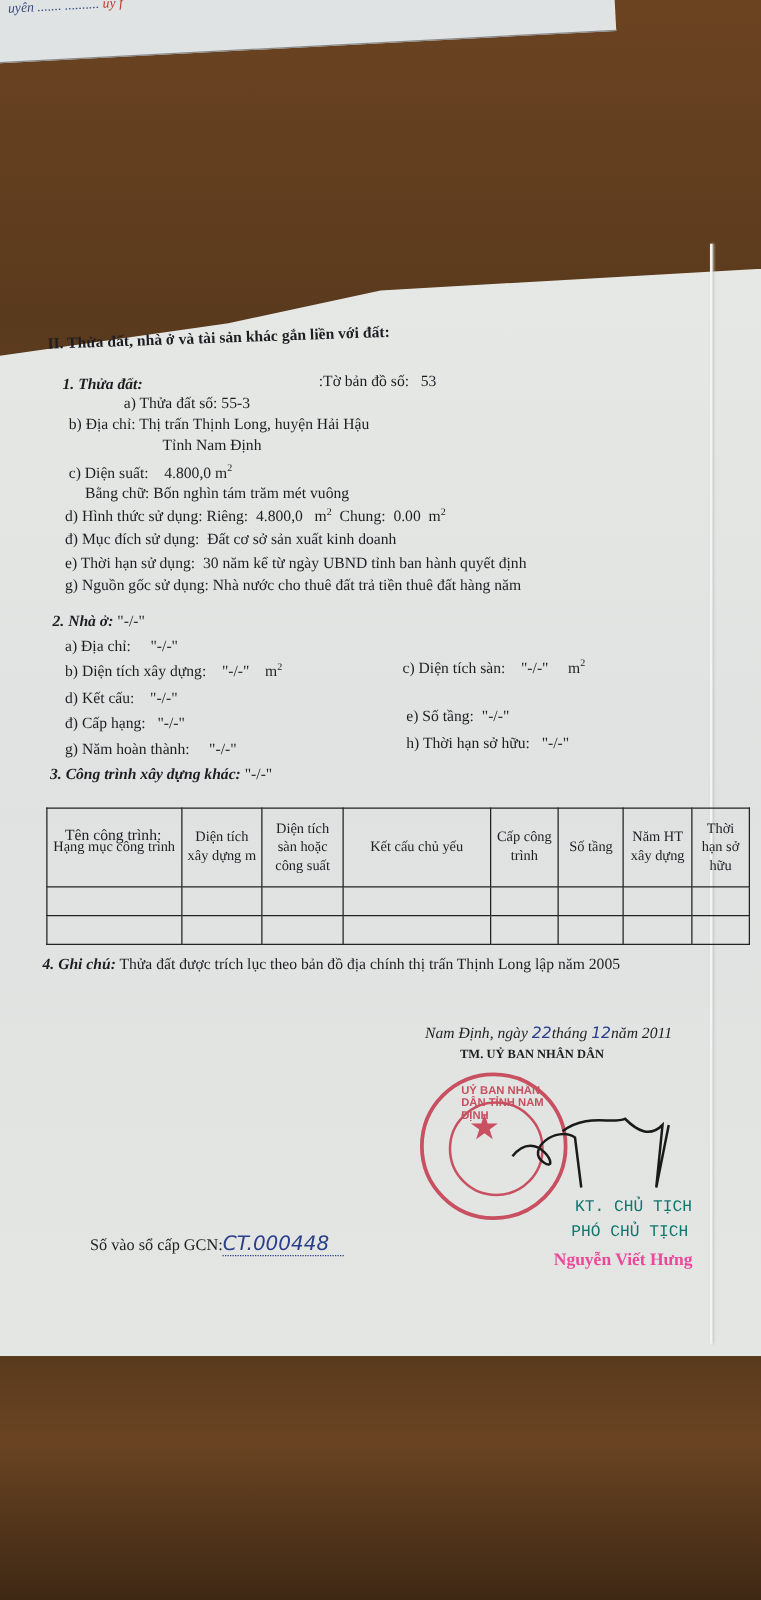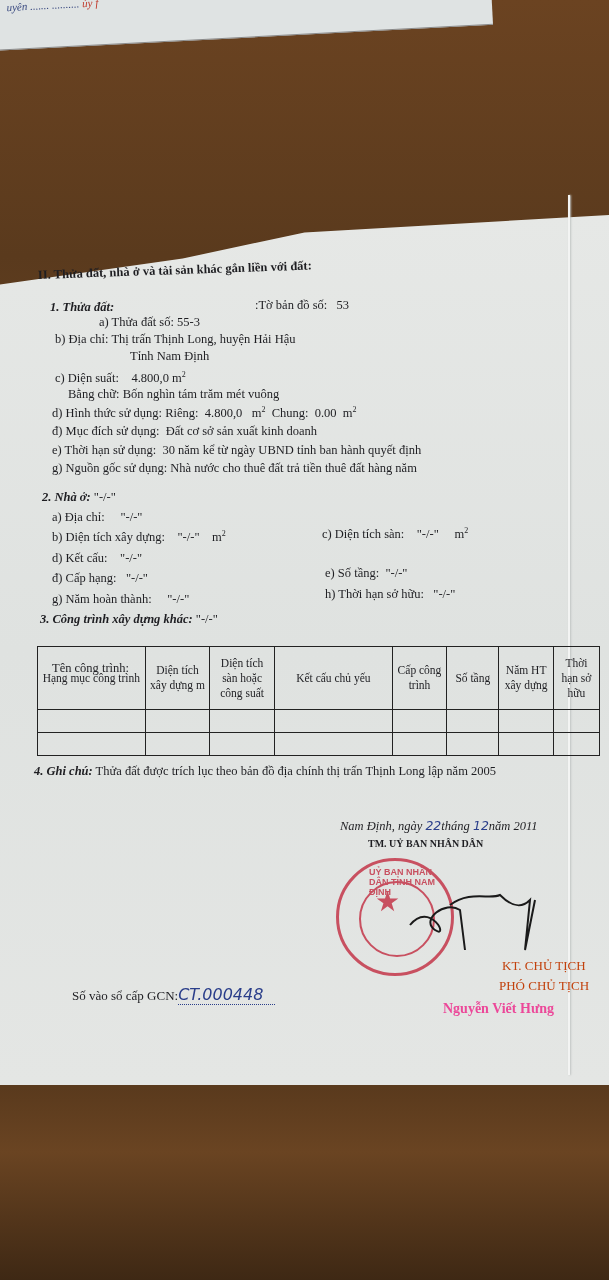--- a/index.html
+++ b/index.html
@@ -21,21 +21,21 @@
   table.ct{position:absolute;left:37px;top:646px;width:563px;border-collapse:collapse;font-size:11.5px;}
   table.ct td{border:1.5px solid #222;text-align:center;vertical-align:middle;padding:1px 2px;line-height:15px;}
   table.ct tr.h td{height:60px;}
   table.ct tr.r td{height:20px;}
   .stamp{position:absolute;left:336px;top:858px;width:118px;height:118px;border-radius:50%;border:3px solid #c85060;
     box-sizing:border-box;}
   .stamp .inner{position:absolute;left:20px;top:20px;width:72px;height:72px;border-radius:50%;border:2px solid #c85060;}
   .stamp .star{position:absolute;left:36px;top:24px;color:#c85060;font-size:28px;}
   .stamp .ring{position:absolute;font-family:"Liberation Sans",sans-serif;font-size:9px;color:#c85060;font-weight:bold;}
   .sig{position:absolute;left:390px;top:870px;width:160px;height:110px;}
-  .red{color:#c2410c;font-family:Liberation Serif, serif;margin-left:42px;}
+  .red{color:#0f766e;font-family:Liberation Mono, monospace;}
   .handwrite{font-family:"DejaVu Sans",sans-serif;font-style:italic;color:#2a3e8a;}
 </style>
 </head>
 <body>
 
 <div class="top-paper">
   <div class="hw"><span style="color:#3a4a80">uyên ....... ..........</span> <span>ủy f</span></div>
 </div>
 
 <div class="page"></div>

